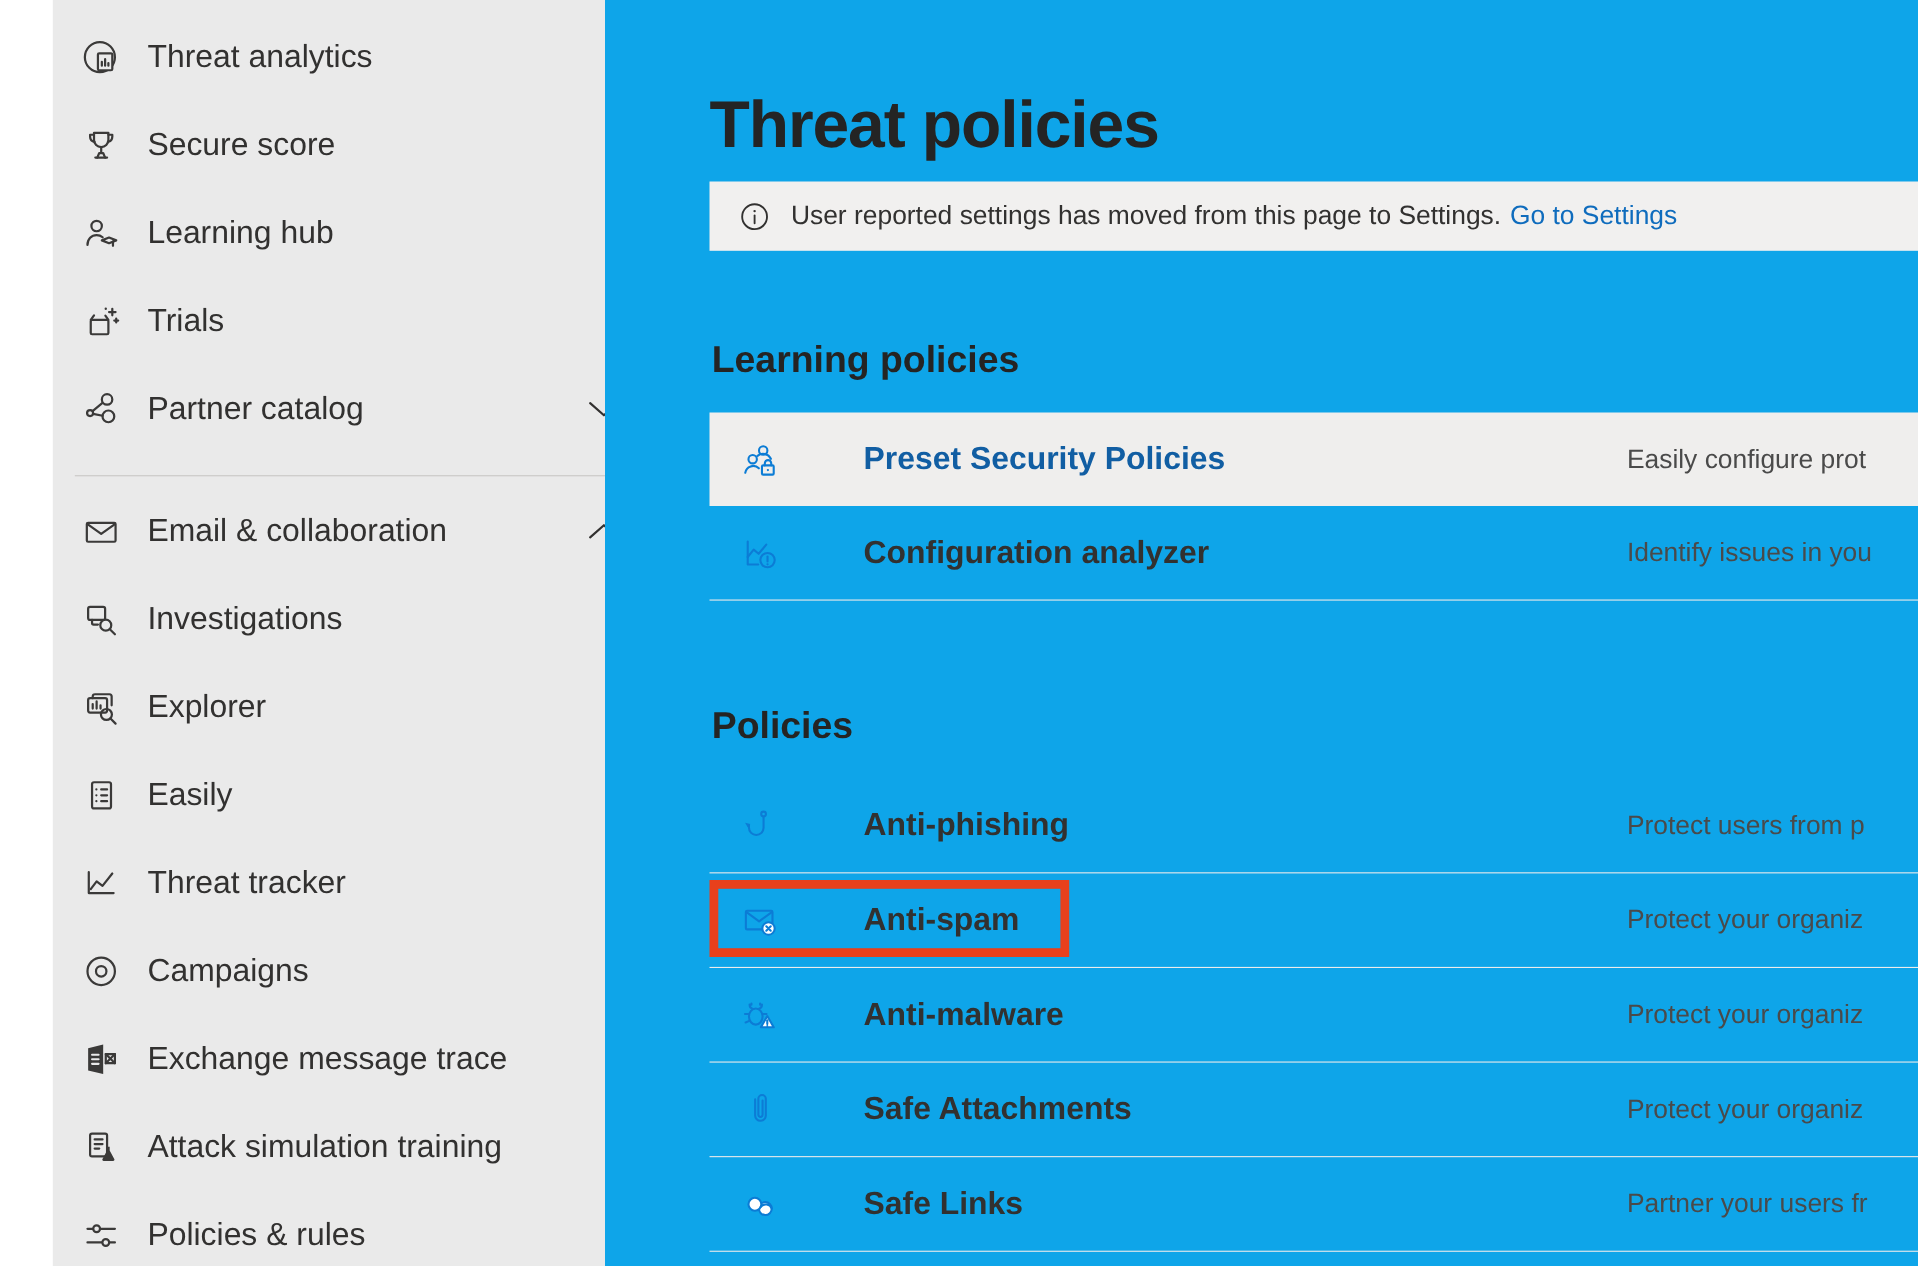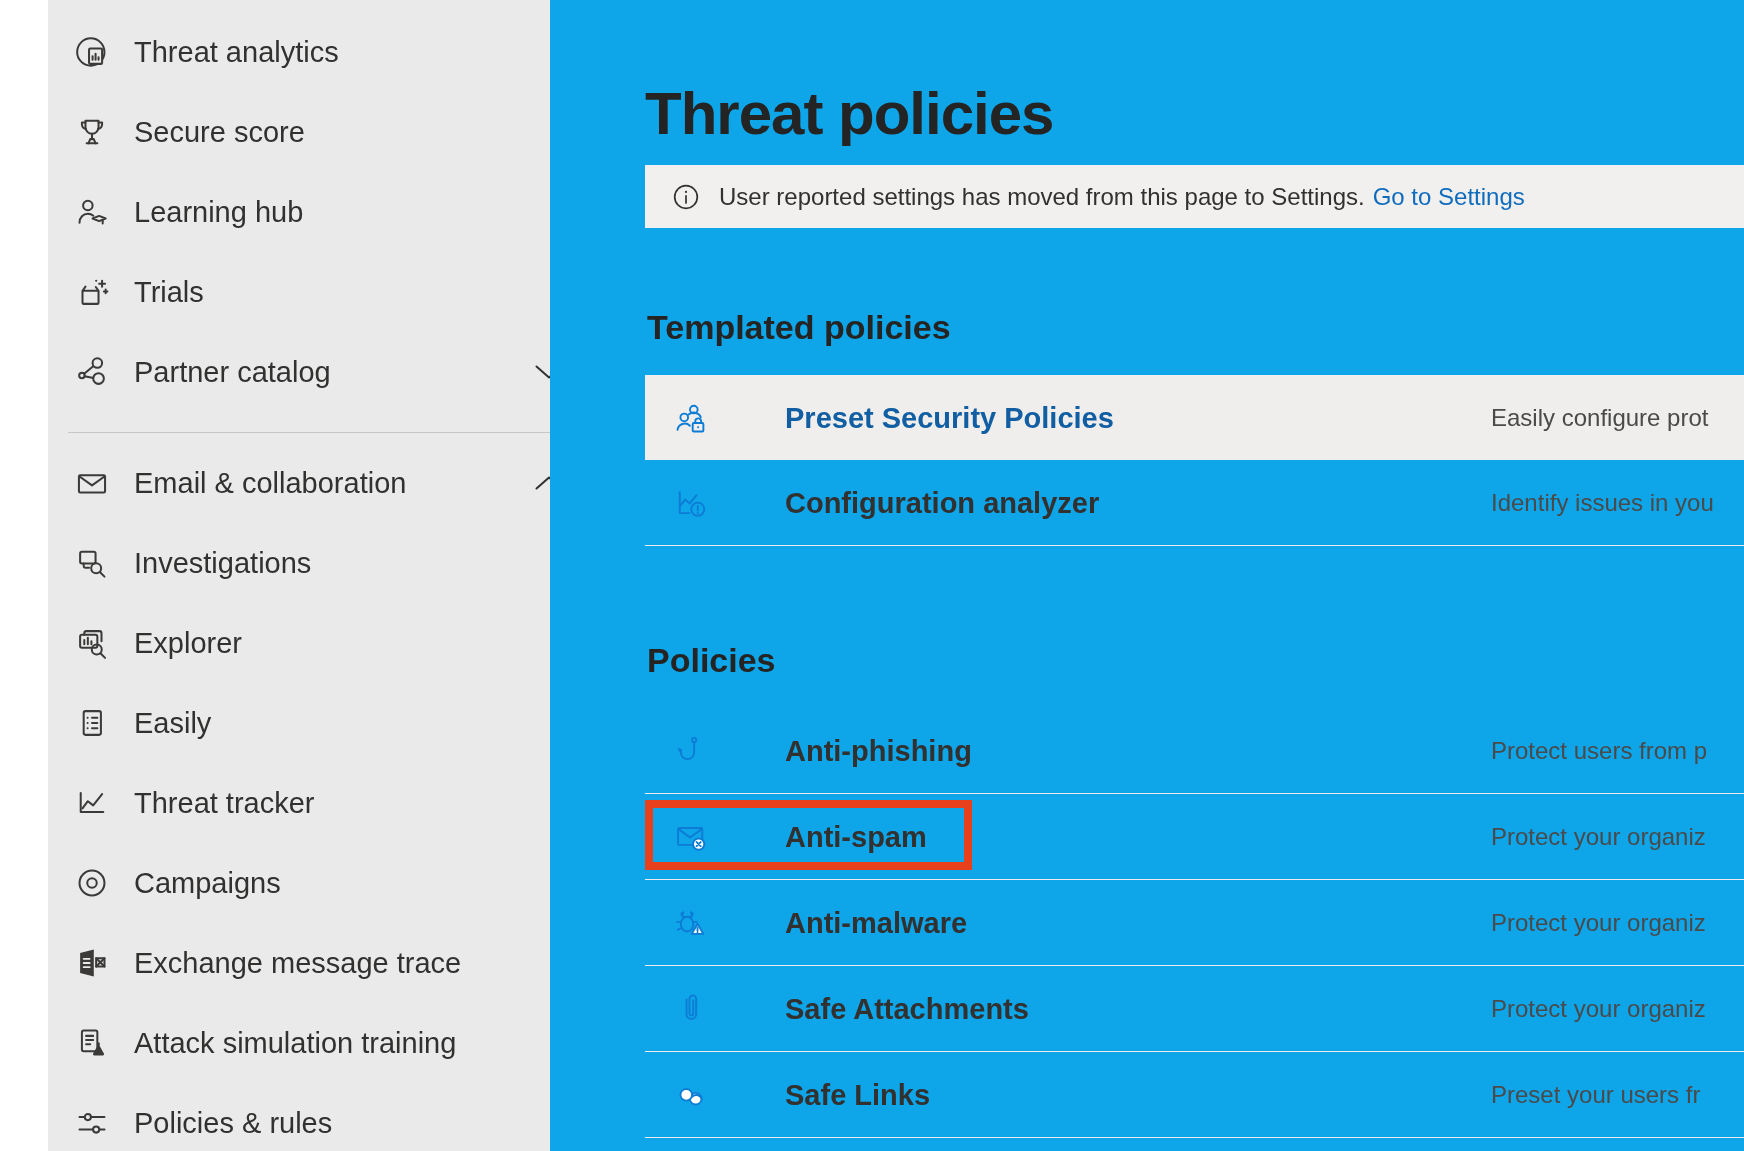--- a/index.html
+++ b/index.html
@@ -59,21 +59,21 @@
   .row-icon svg *{fill:none;stroke:currentColor;stroke-width:1.7;stroke-linecap:round;stroke-linejoin:round;}
   .row-icon svg .fillb{fill:#0c7cd5;stroke:none;}
   .row-icon svg .wbg{fill:#fff;}
   .row-title{
     position:absolute;left:140px;top:50%;transform:translateY(-50%);
     font-size:29px;font-weight:600;color:#323130;white-space:nowrap;
   }
   .row-title.link{color:#115ea3;text-align:right;}
   .row-desc{
     position:absolute;left:834px;right:0;top:50%;transform:translateY(-50%);
-    font-size:24px;color:#4a4a4a;white-space:nowrap;overflow:hidden;margin-left:12px;
+    font-size:24px;color:#4a4a4a;white-space:nowrap;overflow:hidden;
   }
   .annotation-box{
     position:absolute;left:95px;top:800px;width:327px;height:70px;
     border:8px solid #e8401c;box-sizing:border-box;z-index:5;pointer-events:none;
   }
 </style>
 </head>
 <body>
 
 <div class="page">
@@ -266,21 +266,21 @@
         <svg width="30" height="30" viewBox="0 0 30 30">
             <circle cx="15" cy="15" r="11.3" fill="none" stroke="#323130" stroke-width="1.7"></circle>
             <path d="M15 13.8v7.2" stroke="#323130" stroke-width="1.7" stroke-linecap="round"></path>
             <circle cx="15" cy="9.9" r="1.1" fill="#323130"></circle>
           </svg>
       </span>
       <span class="banner-text">User reported settings has moved from this page to Settings.</span>
       <a class="banner-text banner-link">Go to Settings</a>
     </div>
 
-    <div class="h2 templated">Templated policies</div>
+    <div class="h2 templated">Learning policies</div>
 
     <div class="list templated">
 
       <div class="row gray">
         <span class="row-icon">
           <svg viewBox="0 0 32 32">
               <circle cx="18.5" cy="8.5" r="3.4"></circle>
               <path d="M24.7 15.2a7 7 0 0 0-10.8-2.4"></path>
               <circle cx="10" cy="15.5" r="3.4"></circle>
               <path d="M4 26.5a6.5 6.5 0 0 1 11-3.6"></path>
@@ -365,21 +365,21 @@
 
       <div class="row divided">
         <span class="row-icon">
           <svg viewBox="0 0 32 32">
               <circle class="wbg" cx="20.2" cy="19.3" r="5.2"></circle>
               <circle class="wbg" cx="11.8" cy="15.8" r="5.2"></circle>
               <path d="M16.6 17.8a5.2 5.2 0 0 1 8.8 1.5"></path>
             </svg>
         </span>
         <span class="row-title">Safe Links</span>
-        <span class="row-desc">Preset your users fr</span>
+        <span class="row-desc">Partner your users fr</span>
       </div>
 
     </div>
 
     <div class="annotation-box"></div>
 
   </main>
 
 </div>
 

